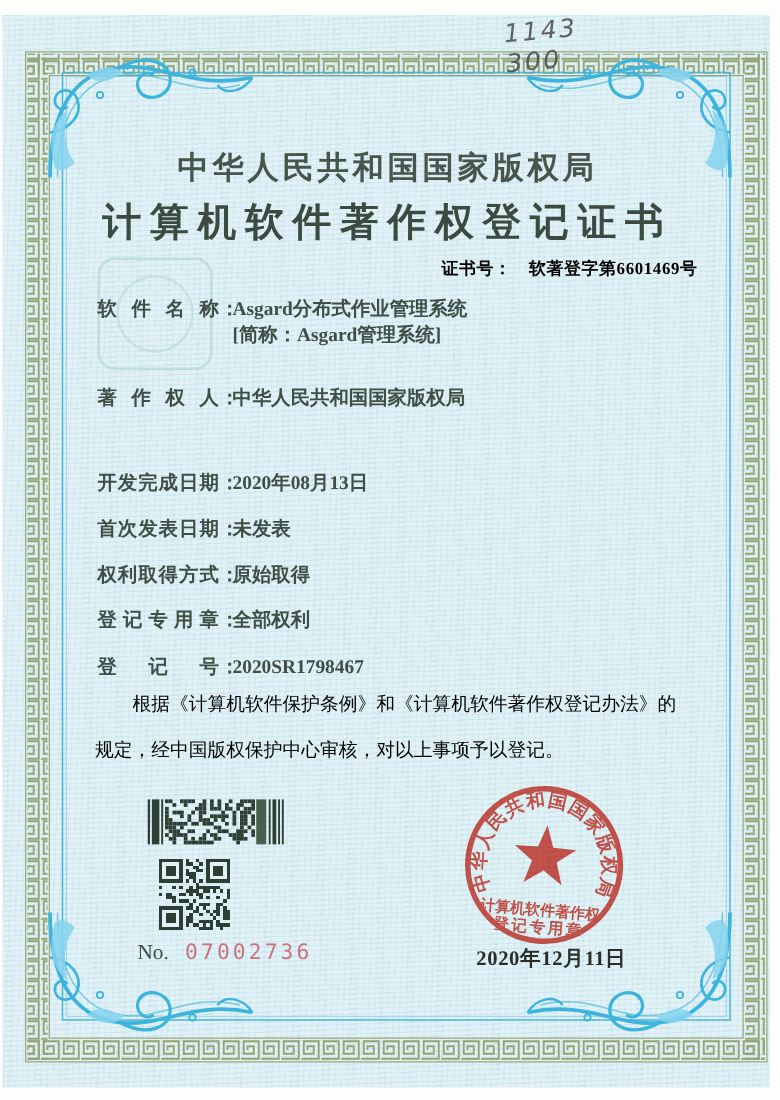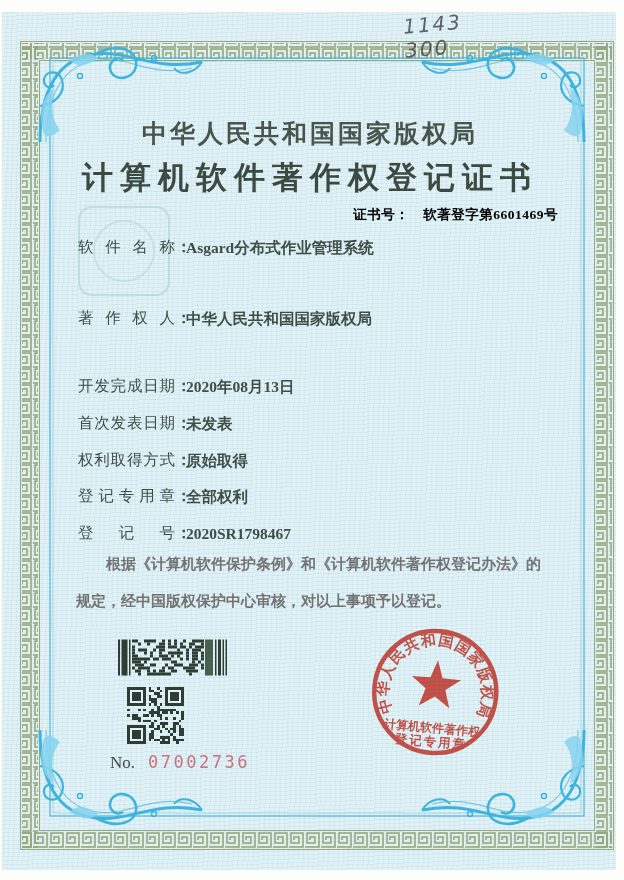--- a/index.html
+++ b/index.html
@@ -19,27 +19,27 @@
     font-size:25px;font-weight:700;letter-spacing:3px;color:#47554c;}
   .title{position:absolute;left:0;top:157px;width:620px;text-align:center;margin:0;
     font-size:31px;font-weight:700;letter-spacing:7px;color:#3c4a42;}
   .certno{position:absolute;top:206px;right:66px;font-size:13.5px;font-weight:700;
     color:#000000;letter-spacing:.5px;}
   .certno .gap{display:inline-block;width:14px;}
   .emboss{position:absolute;left:78px;top:206px;width:88px;height:86px;border-radius:14px;
     border:2px solid rgba(165,205,200,.5);display:flex;align-items:center;justify-content:center;}
   .emboss .inner{width:58px;height:58px;border-radius:50%;border:2px solid rgba(165,205,200,.38);}
   .field{position:absolute;left:0;width:624px;font-size:15.5px;color:#3f4f47;}
-  .flabel{position:absolute;left:78px;width:97px;display:inline-block;font-weight:400;
+  .flabel{position:absolute;left:78px;width:97px;display:inline-block;font-weight:700;
     text-align:justify;text-align-last:justify;}
   .fcolon{position:absolute;left:176px;font-weight:700;}
   .fvalue{position:absolute;left:186px;font-weight:600;}
   .fvalue div{height:21px;line-height:21px;}
   .statement{position:absolute;left:76px;top:546px;width:476px;margin:0;
-    font-size:15px;line-height:37px;text-indent:2em;font-weight:700;color:#737373;}
+    font-size:15px;line-height:37px;text-indent:2em;font-weight:400;color:#000000;}
   .barcode{position:absolute;left:118px;top:639px;width:110px;height:37px;}
   .qrcode{position:absolute;left:127px;top:687px;width:57px;height:57px;}
   .serial{position:absolute;left:110px;top:752px;font-size:17px;color:#3f4a44;}
   .serial .digits{font-family:"DejaVu Sans Mono",monospace;font-size:17px;
     letter-spacing:2.5px;color:#c9737f;margin-left:13px;}
   .seal{position:absolute;left:360px;top:620px;width:150px;height:150px;
     transform:rotate(5deg);mix-blend-mode:multiply;opacity:.93;}
   .issue-date{position:absolute;left:381px;top:756px;font-size:16.5px;font-weight:600;
     color:#2a2f2b;letter-spacing:.5px;}
 </style>
@@ -92,20 +92,21 @@
 
   <div class="emboss">
       <div class="inner"></div>
     </div>
 
   <div class="field" style="top:237px">
     <span class="flabel">软件名称</span>
       <span class="fcolon">：</span>
     <span class="fvalue">
       <div>Asgard分布式作业管理系统</div>
+      <div>[简称：Asgard管理系统]</div>
     </span>
   </div>
   <div class="field" style="top:308px">
     <span class="flabel">著作权人</span>
       <span class="fcolon">：</span>
     <span class="fvalue">
         <div>中华人民共和国国家版权局</div>
       </span>
   </div>
   <div class="field" style="top:376px">
@@ -434,13 +435,14 @@
         <path id="sealArc" d="M34.3,95.5 A47,47 0 1 1 115.7,95.5" fill="none"></path>
       </defs>
     <text font-size="15" font-weight="bold" fill="#dd4a3f">
       <textPath href="#sealArc" startOffset="0" textLength="192" lengthAdjust="spacing">中华人民共和国国家版权局</textPath>
     </text>
     <polygon fill="#dd4a3f" points="75,40 81.1,57.6 99.7,58 84.9,69.2 90.3,87 75,76.4 59.7,87 65.1,69.2 50.3,58 68.9,57.6"></polygon>
     <text x="75" y="112" text-anchor="middle" font-size="12" font-weight="bold" fill="#dd4a3f">计算机软件著作权</text>
     <text x="75" y="126" text-anchor="middle" font-size="12.5" font-weight="bold" letter-spacing="2" fill="#dd4a3f">登记专用章</text>
   </svg>
 
+  <div class="issue-date">2020年12月11日</div>
 </div>
 
 </body></html>

